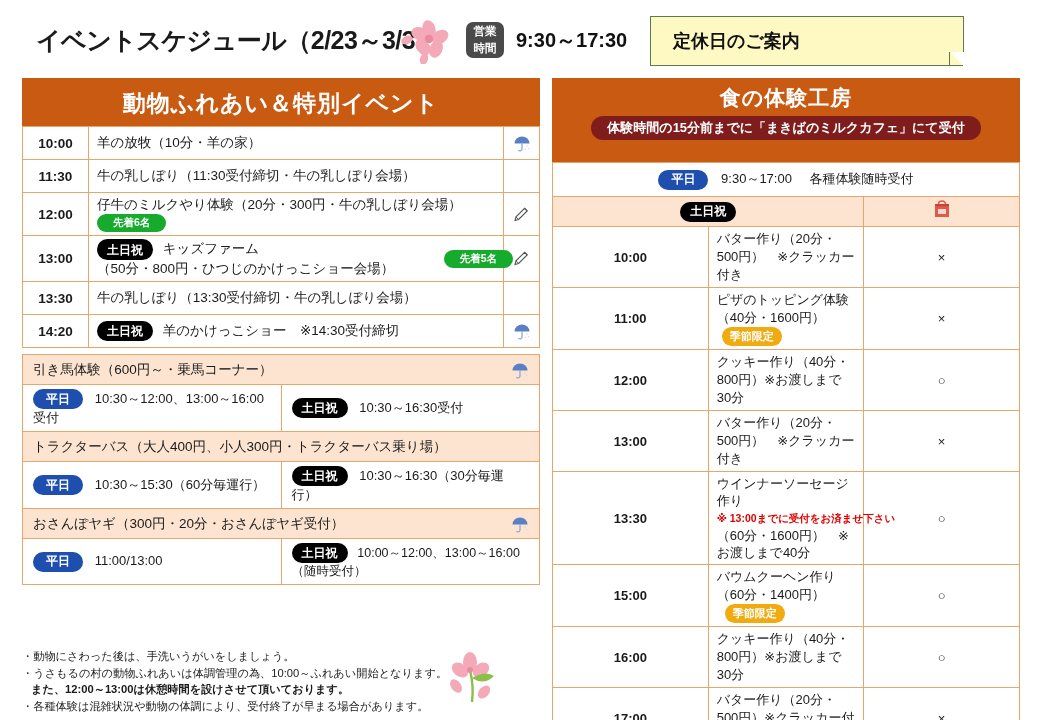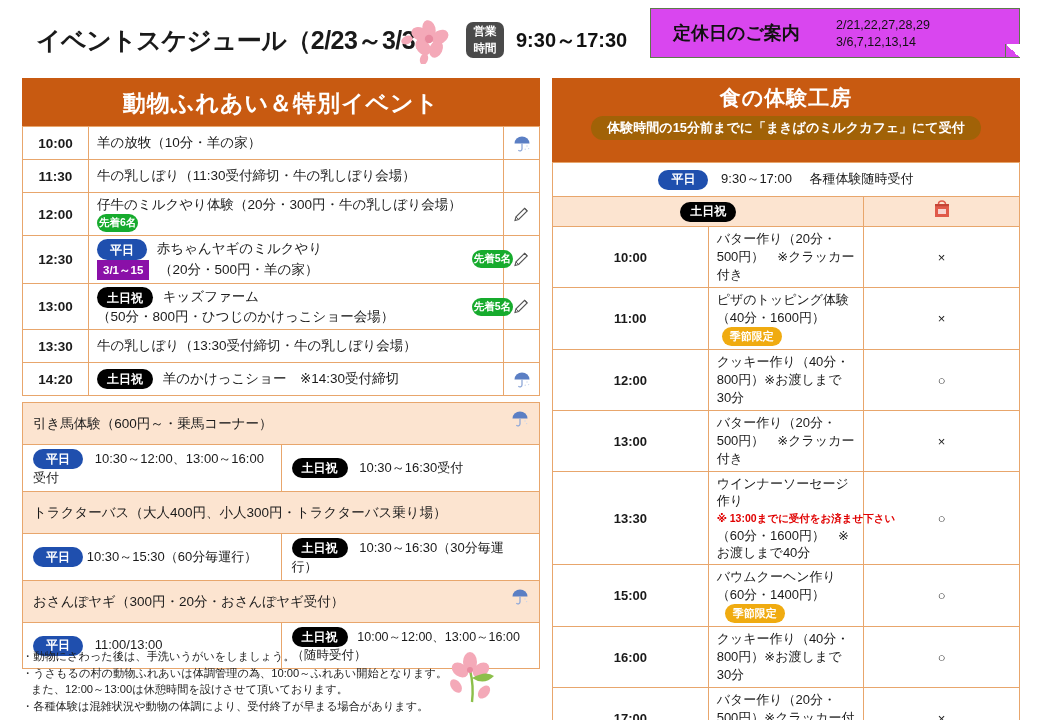--- a/index.html
+++ b/index.html
@@ -36,23 +36,23 @@
     text-align: center; padding-top: 1px;
     letter-spacing: 0px;
   }
   .biz-chip span { display: block; }
   .biz-hours {
     position: absolute; left: 516px; top: 27px;
     font-size: 20px; font-weight: bold; color: #111;
     white-space: nowrap;
   }
   .holiday-box {
-    position: absolute; left: 650px; top: 8px;
-    width: 370px; height: 50px;
-    border: 1.6px solid #5d7a4a; background: #d946ef;
+    position: absolute; left: 650px; top: 16px;
+    width: 314px; height: 50px;
+    border: 1.6px solid #5d7a4a; background: #fef9c3;
   }
   .holiday-box::after {
     content: ""; position: absolute; right: -1px; bottom: -1px;
     width: 14px; height: 14px;
     background: linear-gradient(225deg, #ffffff 50%, transparent 50%);
     border-left: 1.6px solid #5d7a4a;
     transform: rotate(0deg);
   }
   .holiday-label {
     position: absolute; left: 22px; top: 12px;
@@ -109,63 +109,63 @@
     background: #1f4fae; border-radius: 50%/50%;
     border-radius: 999px;
     font-size: 12px; padding: 1.5px 13px;
   }
   .bdg-holiday {
     background: #000000; border-radius: 999px;
     font-size: 12px; padding: 1.5px 10px;
   }
   .bdg-first {
     background: #16ab2d; border-radius: 999px;
-    font-size: 10.5px; padding: 2px 2px;
+    font-size: 10.5px; padding: 2px 16px;
   }
   .bdg-season {
     background: #f0ab10; border-radius: 999px;
     font-size: 11px; padding: 2px 8px;
   }
   .bdg-date {
     background: #8a10a8; color: #fff; font-weight: bold;
     font-size: 11.5px; padding: 1px 6px; display: inline-block;
   }
   .bdg-purple-bar {
-    display: inline-block; background: #a16207; color: #fff;
+    display: inline-block; background: #7f1d1d; color: #fff;
     font-weight: bold; font-size: 13px;
     border-radius: 999px; padding: 3px 16px;
   }
 
   
   .ico { display: inline-block; vertical-align: middle; }
 
   
   .tbl2 { width: 100%; border-collapse: collapse; table-layout: fixed; margin-top: 6px; }
   .tbl2 td {
     border: 1px solid #e8a66c; font-size: 13.5px; color: #1a1a1a;
     padding: 4px 10px; vertical-align: middle;
   }
   .tr-tint td { background: #fce4d0; }
   .tr-plain td { background: #ffffff; }
-  .h30 { height: 42px; }
+  .h30 { height: 30px; }
 
   .legend {
     margin-top: 5px; text-align: center;
     font-size: 11px; color: #222; font-weight: bold;
     white-space: nowrap;
   }
   .legend .sep { display:inline-block; width: 36px; }
   .legend .norm { font-weight: normal; }
 
   .notes {
     position: absolute; left: 22px; top: 648px; width: 520px;
     font-size: 11.2px; color: #1a1a1a; line-height: 16.5px;
   }
   .notes div { white-space: nowrap; }
-  .notes .ind { padding-left: 9px; }
+  .notes .ind { padding-left: 9px; font-weight: bold; }
   .sakura-foot { position: absolute; left: 440px; top: 650px; width: 64px; height: 60px; }
 
   
   .sec-head-r {
     height: 84px; padding-top: 5px;
   }
   .sec-head-r .ttl { font-size: 21px; letter-spacing: 1px; }
   .sec-head-r .sub { margin-top: 4px; }
 
   .tbl-r { width: 100%; border-collapse: collapse; table-layout: fixed; }
@@ -206,24 +206,20 @@
     </svg>
 
     <div class="biz-chip">
       <span>営業</span>
       <span>時間</span>
     </div>
     <div class="biz-hours">9:30～17:30</div>
 
     <div class="holiday-box">
       <div class="holiday-label">定休日のご案内</div>
-      <div class="holiday-dates">
-        <div>2/21,22,27,28,29</div>
-        <div>3/6,7,12,13,14</div>
-      </div>
     </div>
   </div>
 
   <div class="panel-left">
 
     <div class="sec-head sec-head-l">動物ふれあい＆特別イベント</div>
 
     <table class="tbl">
       <tbody>
 
@@ -255,41 +251,20 @@
           </td>
           <td class="col-ico">
             <svg class="ico" width="19" height="19" viewBox="0 0 19 19">
               <path d="M3 15.5 l1-3.6 L12.6 3.3 l2.6 2.6 -8.6 8.6 Z" fill="#ffffff" stroke="#555" stroke-width="1.1"></path>
               <path d="M12.6 3.3 l2.6 2.6" stroke="#555" stroke-width="1.1"></path>
               <path d="M4 11.9 l2.6 2.6" stroke="#555" stroke-width="1"></path>
             </svg>
           </td>
         </tr>
 
-        <tr class="row-h2">
-          <td class="col-time">12:30</td>
-          <td class="cell-pad">
-            <div style="line-height:18px;">
-              <span class="bdg bdg-weekday">平日</span>
-              <span style="margin-left:6px;">赤ちゃんヤギのミルクやり</span>
-            </div>
-            <div style="line-height:18px;">
-              <span class="bdg-date">3/1～15</span>
-              <span style="margin-left:6px;">（20分・500円・羊の家）</span>
-            </div>
-          </td>
-          <td class="col-ico" style="position:relative;">
-            <span class="bdg bdg-first" style="position:absolute; right:26px; top:14px;">先着5名</span>
-            <svg class="ico" width="19" height="19" viewBox="0 0 19 19">
-              <path d="M3 15.5 l1-3.6 L12.6 3.3 l2.6 2.6 -8.6 8.6 Z" fill="#ffffff" stroke="#555" stroke-width="1.1"></path>
-              <path d="M12.6 3.3 l2.6 2.6" stroke="#555" stroke-width="1.1"></path>
-              <path d="M4 11.9 l2.6 2.6" stroke="#555" stroke-width="1"></path>
-            </svg>
-          </td>
-        </tr>
 
         <tr class="row-h2">
           <td class="col-time">13:00</td>
           <td class="cell-pad">
             <div style="line-height:18px;">
               <span class="bdg bdg-holiday">土日祝</span>
               <span style="margin-left:6px;">キッズファーム</span>
             </div>
             <div style="line-height:18px;">（50分・800円・ひつじのかけっこショー会場）</div>
           </td>
@@ -352,21 +327,21 @@
             <span style="margin-left:8px;font-size:13px;">10:30～16:30受付</span>
           </td>
         </tr>
 
         <tr class="tr-tint h30">
           <td colspan="2">トラクターバス（大人400円、小人300円・トラクターバス乗り場）</td>
         </tr>
         <tr class="tr-plain h30">
           <td>
             <span class="bdg bdg-weekday">平日</span>
-            <span style="margin-left:0;font-size:13px;">10:30～15:30（60分毎運行）</span>
+            <span style="margin-left:8px;font-size:13px;">10:30～15:30（60分毎運行）</span>
           </td>
           <td>
             <span class="bdg bdg-holiday">土日祝</span>
             <span style="margin-left:8px;font-size:13px;">10:30～16:30（30分毎運行）</span>
           </td>
         </tr>
 
         <tr class="tr-tint h30">
           <td colspan="2" style="position:relative;">
             <span>おさんぽヤギ（300円・20分・おさんぽヤギ受付）</span>

